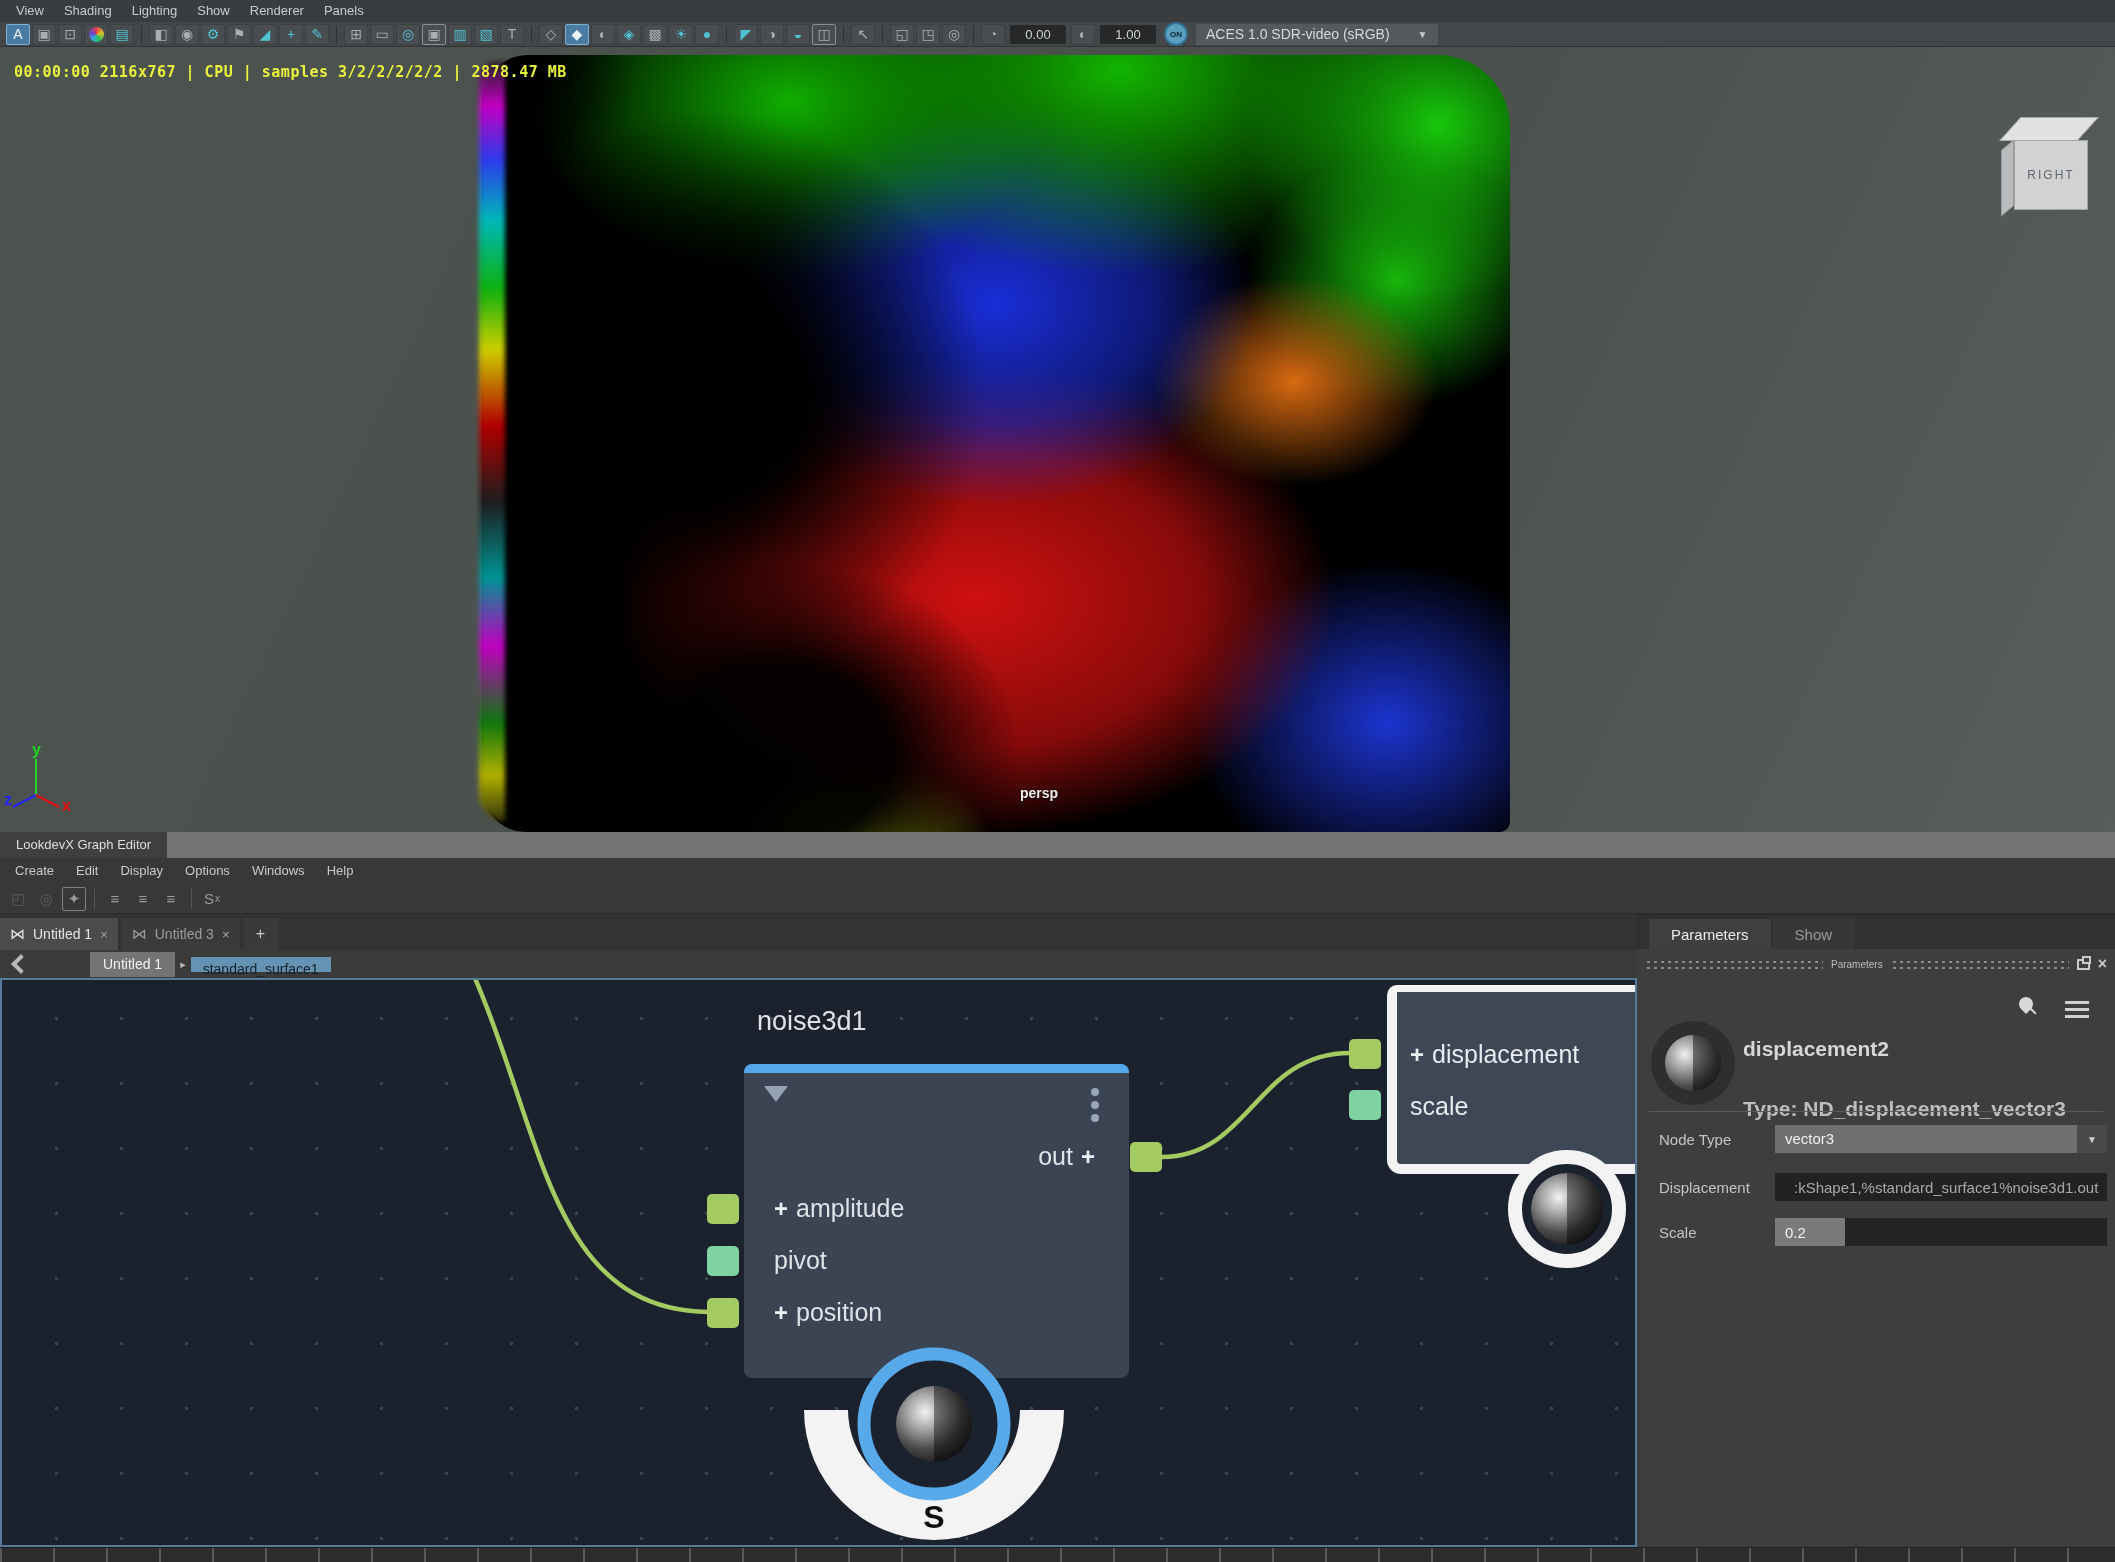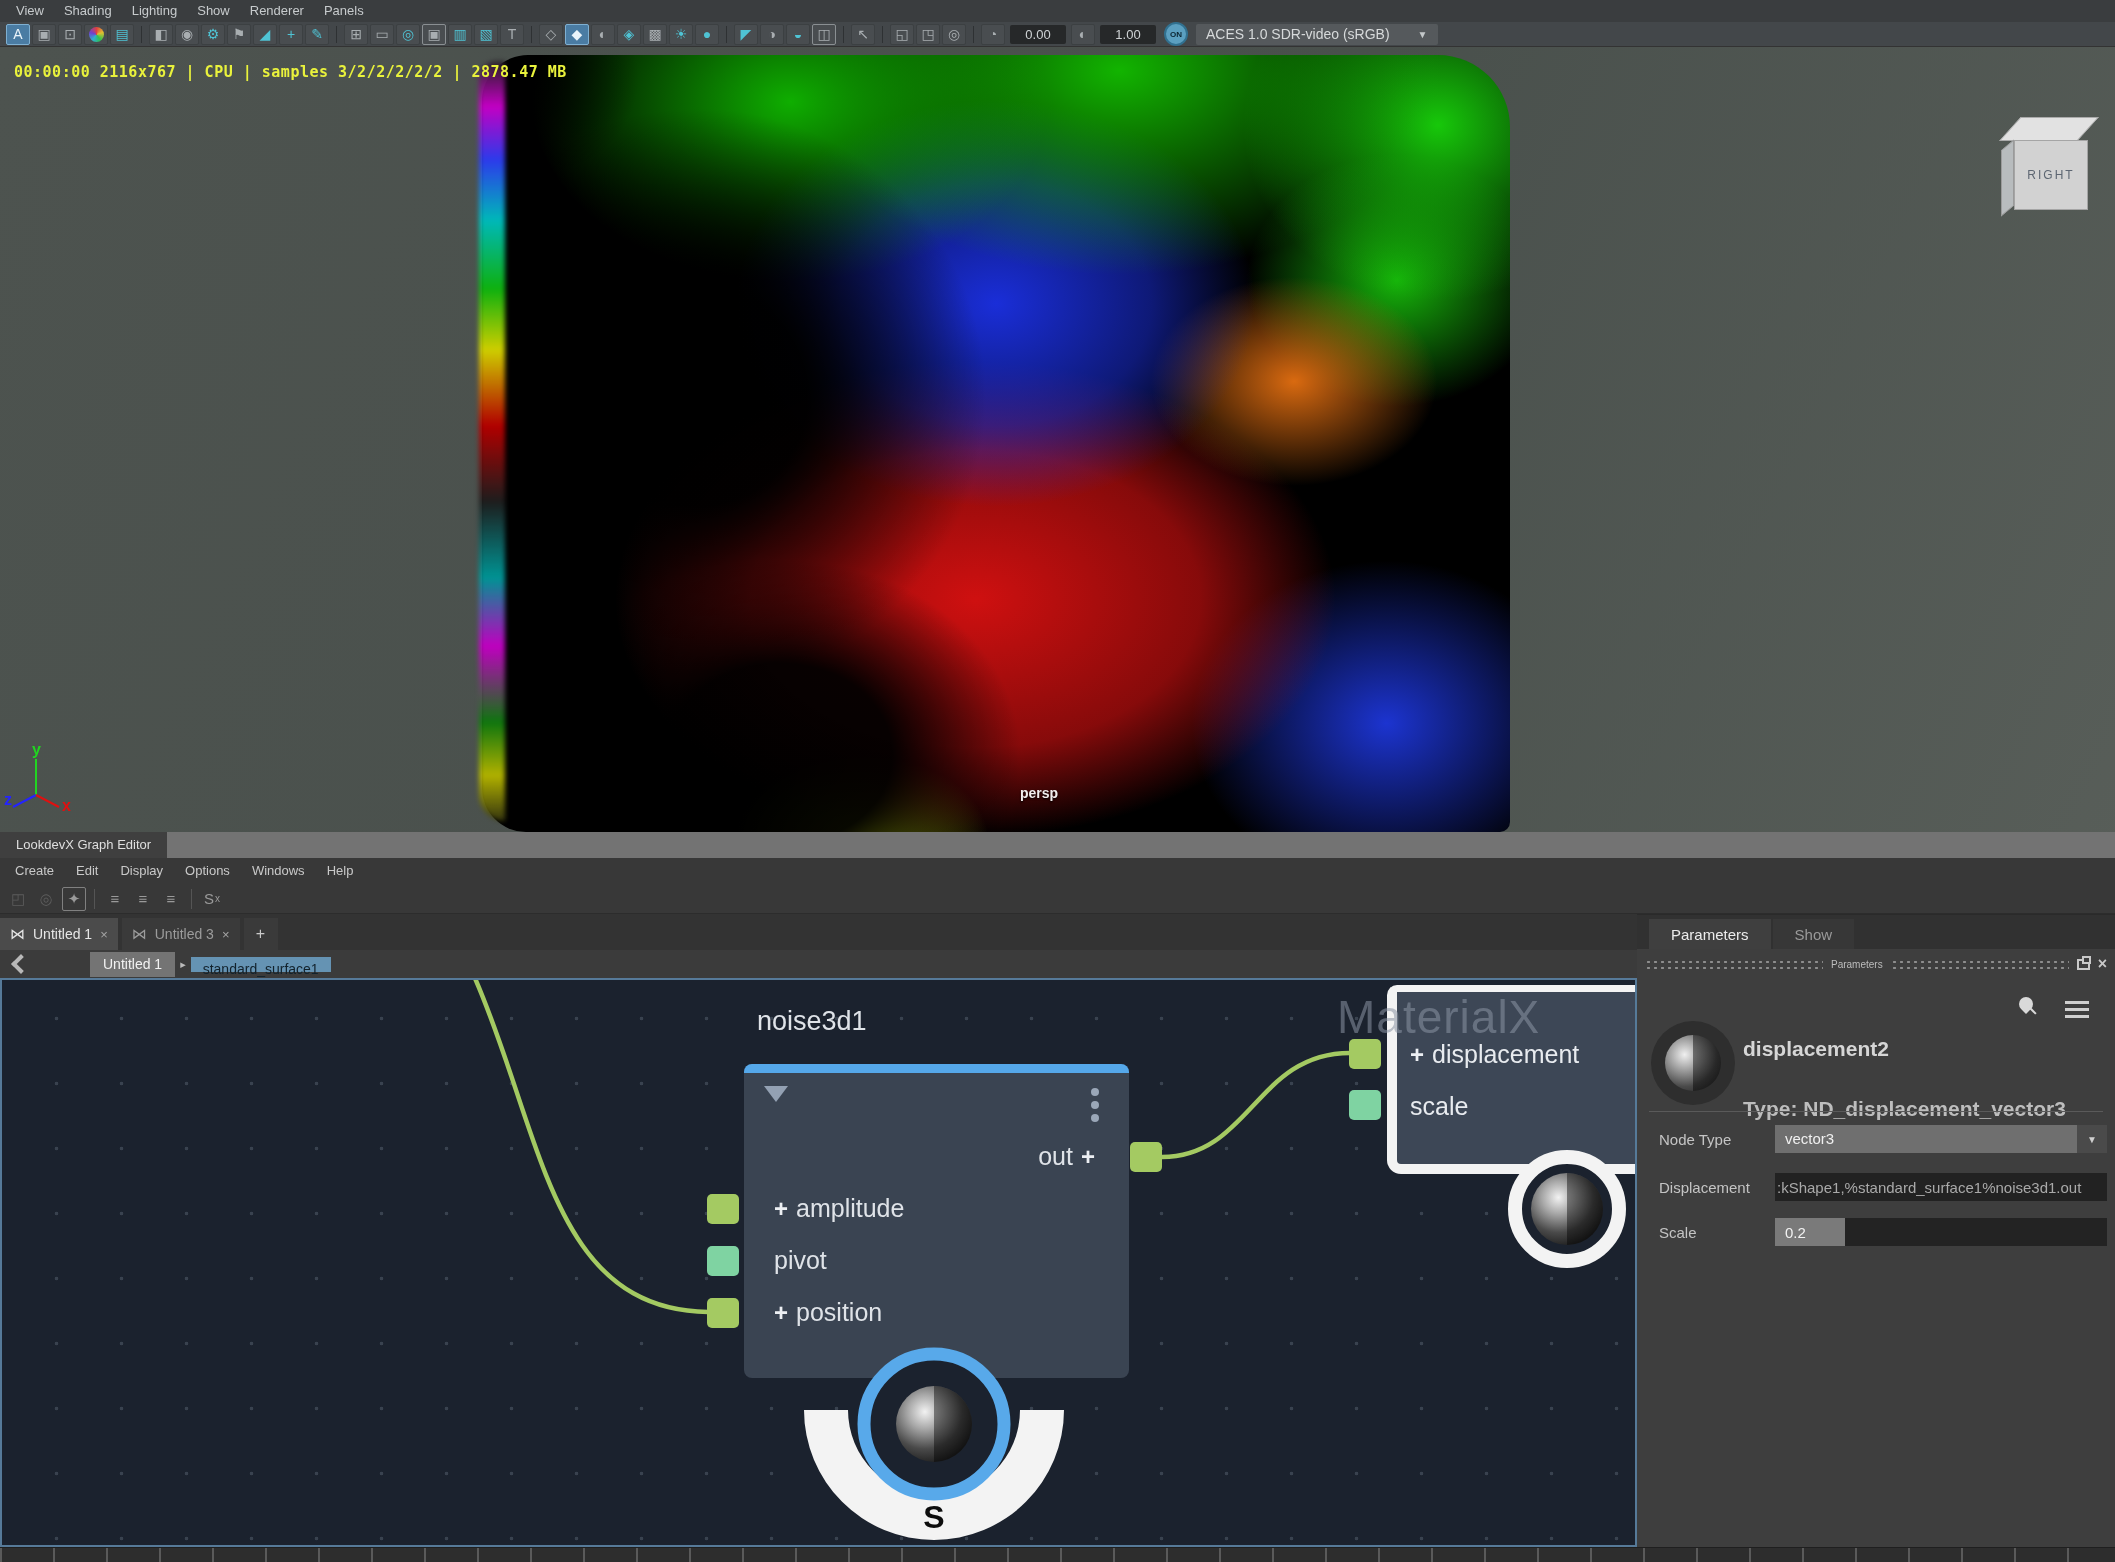--- a/index.html
+++ b/index.html
@@ -121,21 +121,21 @@
   #pswatch{position:absolute;left:14px;top:106px;width:84px;height:84px;border-radius:50%;background:#2e2e2e;}
   #pswatch .sph{position:absolute;left:14px;top:14px;width:56px;height:56px;border-radius:50%;
      background:linear-gradient(90deg,rgba(0,0,0,0) 50%,rgba(0,0,0,.45) 50%),radial-gradient(circle at 35% 35%, #f0f0f0 0%, #a5a5a5 28%, #4a4a4a 62%, #161616 100%);}
   #pname{position:absolute;left:106px;top:122px;font-size:21px;font-weight:bold;color:#d6d6d6;}
   #ptype{position:absolute;left:106px;top:158px;font-size:21px;font-weight:bold;color:#bdbdbd;margin-top:24px;}
   #pdivider{position:absolute;left:12px;right:12px;top:196px;height:1px;background:#5a5a5a;}
   .plabel{position:absolute;left:22px;font-size:15px;color:#c4c4c4;}
   #ndropdown{position:absolute;left:138px;top:210px;width:332px;height:28px;background:#6f6f6f;box-sizing:border-box;}
   #ndropdown .val{position:absolute;left:10px;top:5px;font-size:15px;color:#f0f0f0;}
   #ndropdown .arrbox{position:absolute;right:0;top:0;width:30px;height:28px;background:#4a4a4a;display:flex;align-items:center;justify-content:center;color:#cfcfcf;font-size:10px;}
-  #dispfield{position:absolute;left:138px;top:258px;width:332px;height:28px;background:#222;color:#a9a9a9;font-size:15px;display:flex;align-items:center;padding-left:2px;box-sizing:border-box;white-space:nowrap;overflow:hidden;}
+  #dispfield{position:absolute;left:138px;top:258px;width:332px;height:28px;background:#222;color:#a9a9a9;font-size:15px;display:flex;align-items:center;padding-left:19px;box-sizing:border-box;white-space:nowrap;overflow:hidden;}
   #scalefield{position:absolute;left:138px;top:303px;width:332px;height:28px;background:#232323;}
   #scalefield .valbox{position:absolute;left:0;top:0;width:70px;height:28px;background:#7a7a7a;color:#f2f2f2;font-size:15px;display:flex;align-items:center;padding-left:10px;box-sizing:border-box;}
 
   
   #timeslider{left:0;top:1547px;width:2115px;height:15px;background:#2d2d2d;
     background-image:repeating-linear-gradient(90deg,#5a5a5a 0 2px,transparent 2px 53px);border-top:1px solid #1f1f1f;}
 </style>
 </head>
 <body>
 
@@ -318,21 +318,20 @@
               <span>position</span>
             </div>
           </div>
 
           <div class="gport" style="left:705px;top:214px;"></div>
           <div class="gport teal" style="left:705px;top:266px;"></div>
           <div class="gport" style="left:705px;top:318px;"></div>
           <div class="gport" style="left:1128px;top:162px;"></div>
 
           <div id="mx-node" class="abs"></div>
-          <div id="mx-watermark" class="abs">MaterialX</div>
           <div class="mxrow" style="top:60px;">
             <span class="nplus">+</span>
             <span>displacement</span>
           </div>
           <div class="mxrow" style="top:112px;">
             <span>scale</span>
           </div>
           <div class="gport" style="left:1347px;top:59px;"></div>
           <div class="gport teal" style="left:1347px;top:110px;"></div>
         </div>

